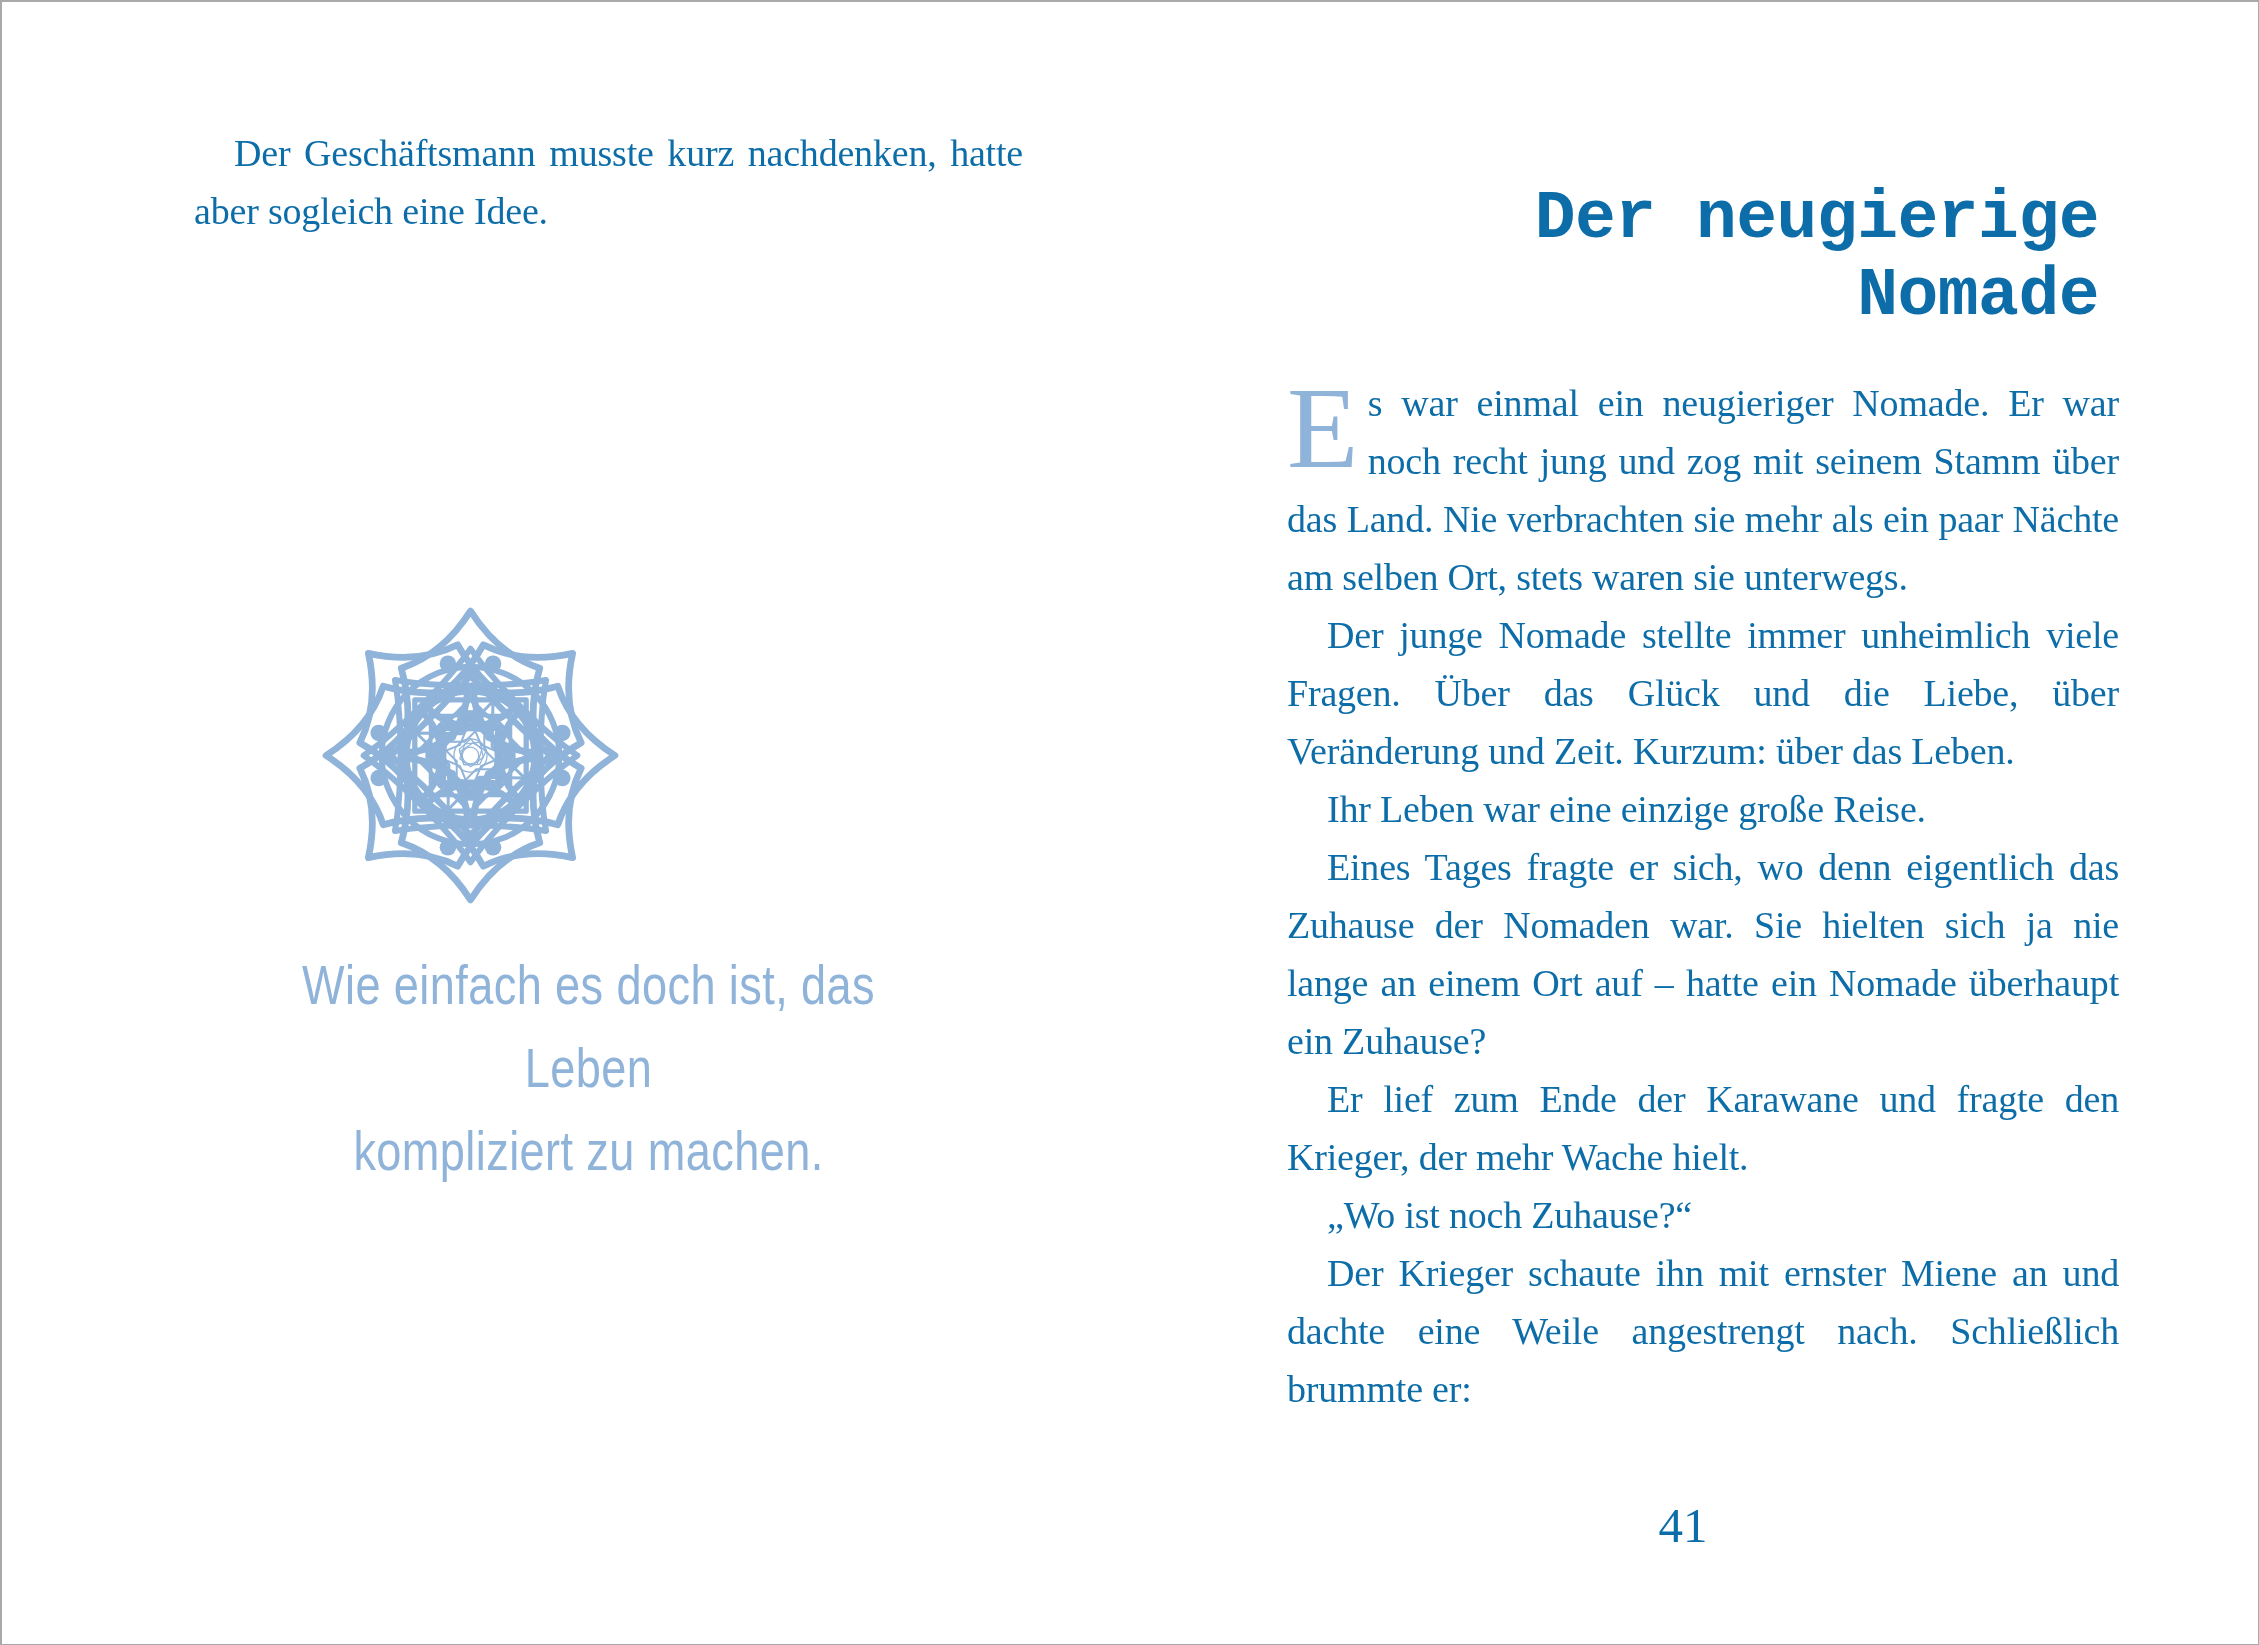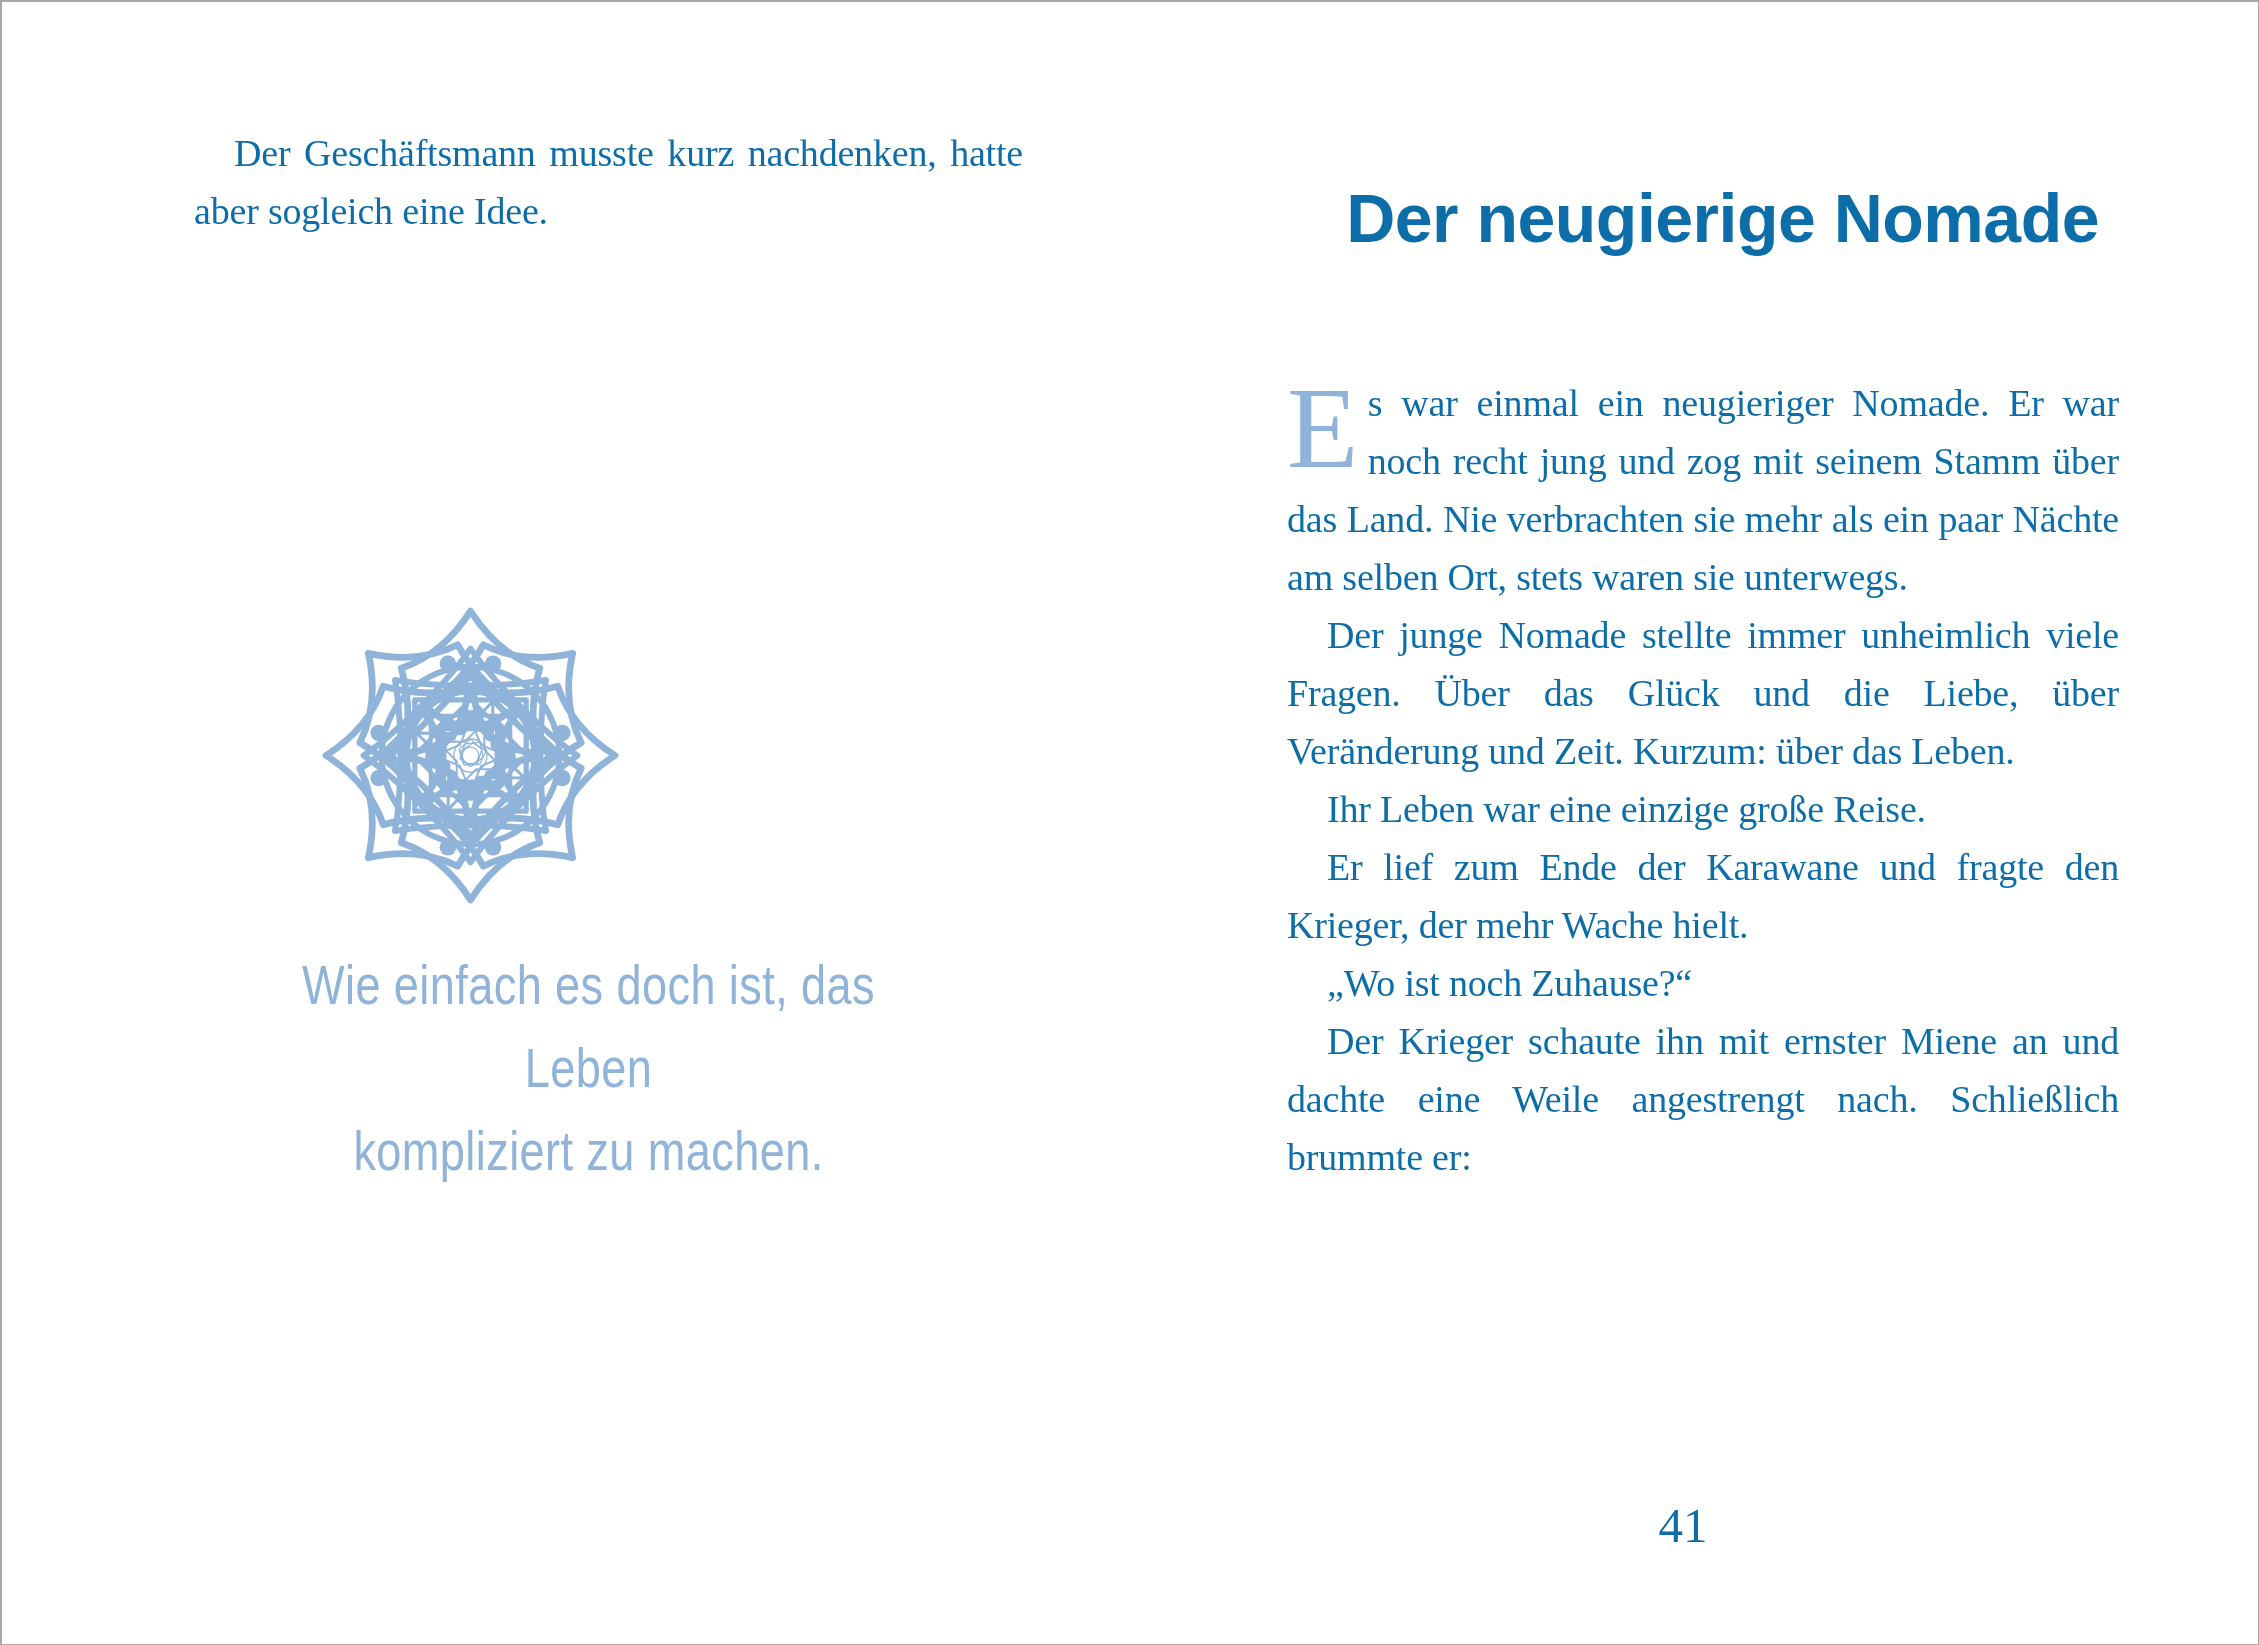--- a/index.html
+++ b/index.html
@@ -91,21 +91,21 @@
     width: 832px;
     height: 1646px;
   }
 
   #chapter-title {
     position: absolute;
     left: 0;
     top: 132px;
     width: 832px;
     text-align: right;
-    font-family: Liberation Sans, sans-serif;
+    font-family: Liberation Mono, monospace;
     font-weight: bold;
     font-size: 68px;
     line-height: 77px;
     color: #0d6da8;
     letter-spacing: -0.5px;
   }
 
   #right-text {
     position: absolute;
     left: 0;
@@ -293,20 +293,21 @@
   </div>
 
   <div id="right-page">
 
     <h1 id="chapter-title">Der neugierige Nomade</h1>
 
     <div id="right-text" class="body-col">
       <p class="noindent"><span id="dropcap">E</span><span>s war einmal ein neugieriger Nomade. Er war noch recht jung und zog mit seinem Stamm über das Land. Nie verbrachten sie mehr als ein paar Nächte am selben Ort, stets waren sie unterwegs.</span></p>
       <p>Der junge Nomade stellte immer unheimlich viele Fragen. Über das Glück und die Liebe, über Veränderung und Zeit. Kurzum: über das Leben.</p>
       <p>Ihr Leben war eine einzige große Reise.</p>
+      <p>Eines Tages fragte er sich, wo denn eigentlich das Zuhause der Nomaden war. Sie hielten sich ja nie lange an einem Ort auf – hatte ein Nomade überhaupt ein Zuhause?</p>
       <p>Er lief zum Ende der Karawane und fragte den Krieger, der mehr Wache hielt.</p>
       <p>„Wo ist noch Zuhause?“</p>
       <p>Der Krieger schaute ihn mit ernster Miene an und dachte eine Weile angestrengt nach. Schließlich brummte er:</p>
     </div>
 
     <div id="page-number">41</div>
 
   </div>
 
 </div>

